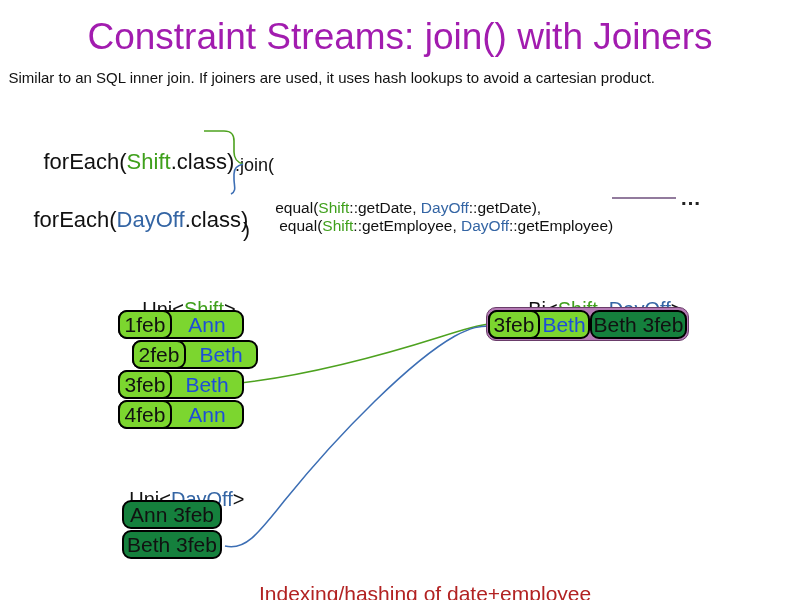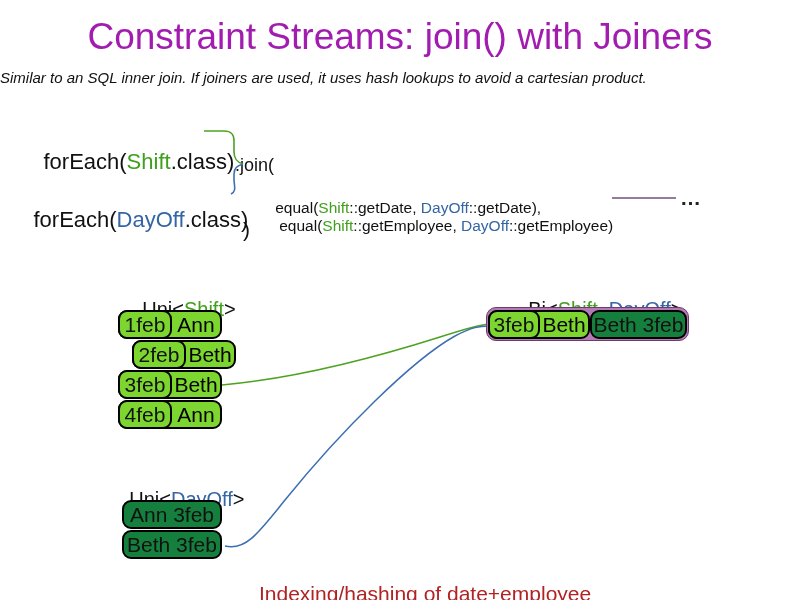--- a/index.html
+++ b/index.html
@@ -3,45 +3,45 @@
 <meta charset="utf-8">
 <style>
   * { margin:0; padding:0; box-sizing:border-box; }
   html,body { background:#fff; }
   .slide {
     position:relative; width:800px; height:600px; background:#ffffff;
     font-family:"Liberation Sans", sans-serif; color:#111; overflow:hidden;
   }
   .abs { position:absolute; }
   .title { top:16px; left:0; width:800px; text-align:center; font-size:37px; color:#a21caf; letter-spacing:0; }
-  .subtitle { top:69px; left:0; width:655px; text-align:left; font-size:15px; color:#111;font-style:italic; }
+  .subtitle { top:69px; left:0; width:655px; text-align:right; font-size:15px; color:#111; }
 
   .code-line { font-size:22px; white-space:pre; }
   .code-small { font-size:15.5px; white-space:pre; }
   .c-green { color:#3fa01c; }
   .c-blue  { color:#3465a4; }
   .c-black { color:#111; }
   .ellipsis { font-size:21px; font-weight:600; color:#222; }
 
   .tbl-label { font-size:20px; white-space:pre; }
 
   .row-outer {
-    position:absolute; width:104px; height:29px; background:#7cd62f;
+    position:absolute; width:126px; height:29px; background:#7cd62f;
     border:2px solid #000; border-radius:9px;padding-left:28px;
   }
   .date-cell {
     position:absolute; left:-2px; top:-2px; width:54px; height:29px;
     background:#7cd62f; border:2px solid #000; border-radius:9px;
     display:flex; align-items:center; justify-content:center;
     font-size:21px; color:#111;
   }
   .name-cell {
     position:absolute; left:52px; right:0; top:0; bottom:0;
     display:flex; align-items:center; justify-content:center;
-    font-size:21px; color:#000000;
+    font-size:21px; color:#1d4ed8;
   }
   .blue-box {
     position:absolute; width:100px; height:29px; background:#15803d;
     border:2px solid #000; border-radius:9px;
     display:flex; align-items:center; justify-content:center;
     font-size:21px; color:#111;
   }
   .bi-backing {
     position:absolute; left:486px; top:307px; width:203px; height:34px;
     background:#b57ab5; border:1px solid #6a3d6a; border-radius:10px;

